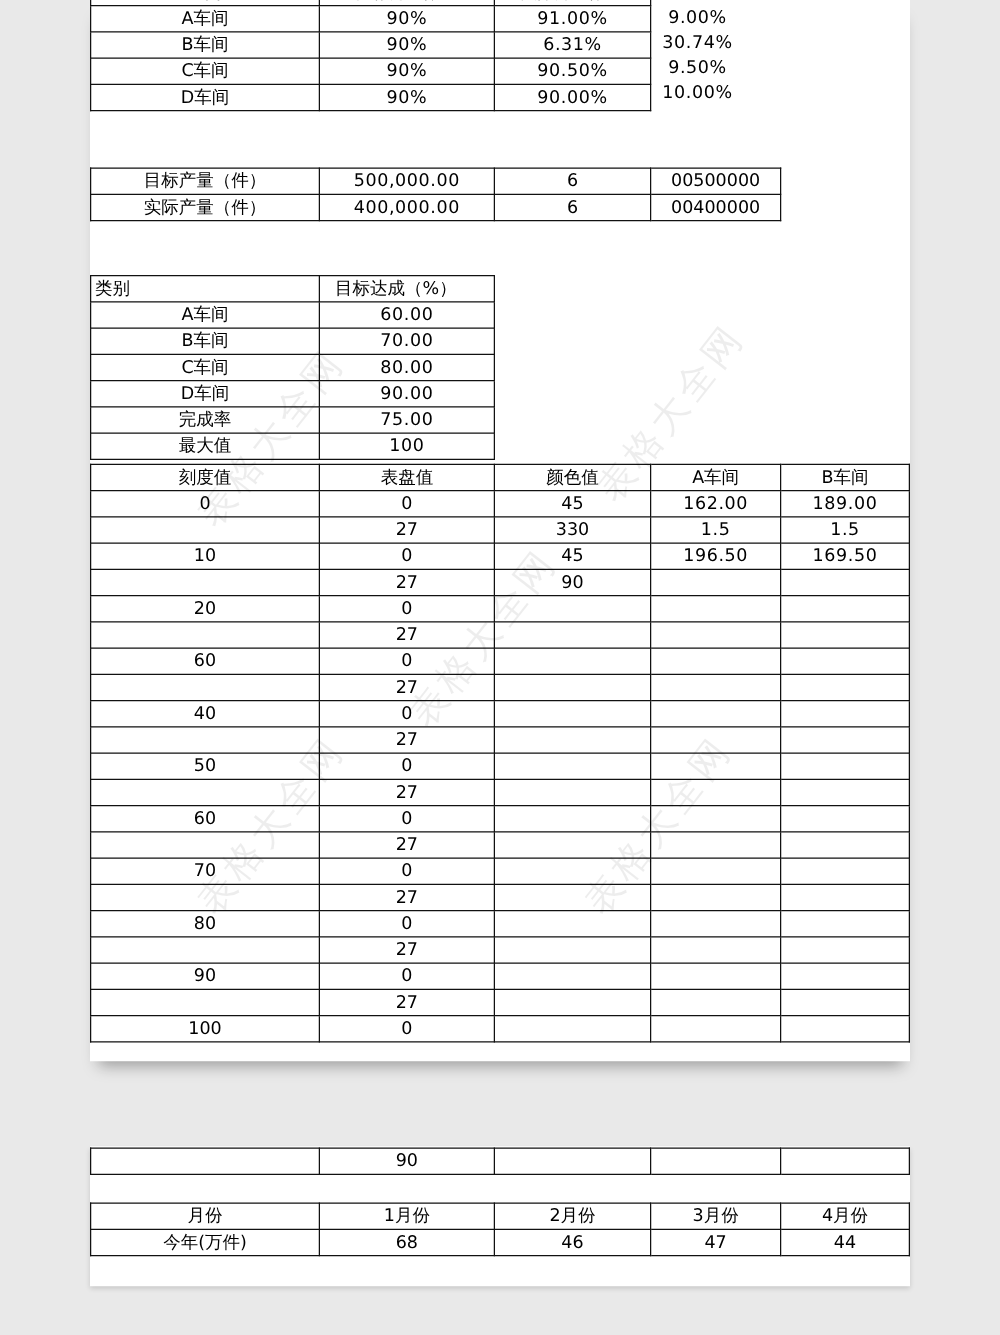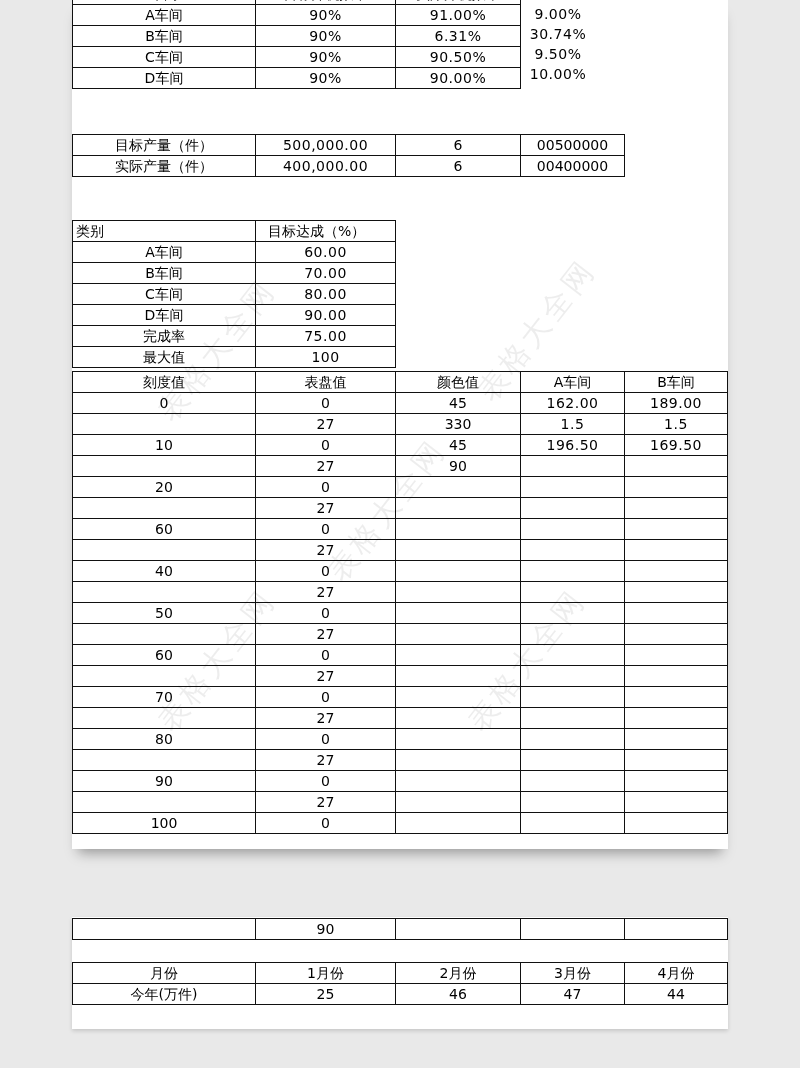--- a/index.html
+++ b/index.html
@@ -353,20 +353,20 @@
     <tbody>
         <tr>
       <td>月份</td>
       <td>1月份</td>
       <td>2月份</td>
       <td>3月份</td>
       <td>4月份</td>
     </tr>
     <tr>
       <td>今年(万件)</td>
-      <td>25</td>
+      <td>68</td>
       <td>46</td>
       <td>47</td>
       <td>44</td>
     </tr>
   </tbody>
     </table>
 </div>
 
 </body></html>

